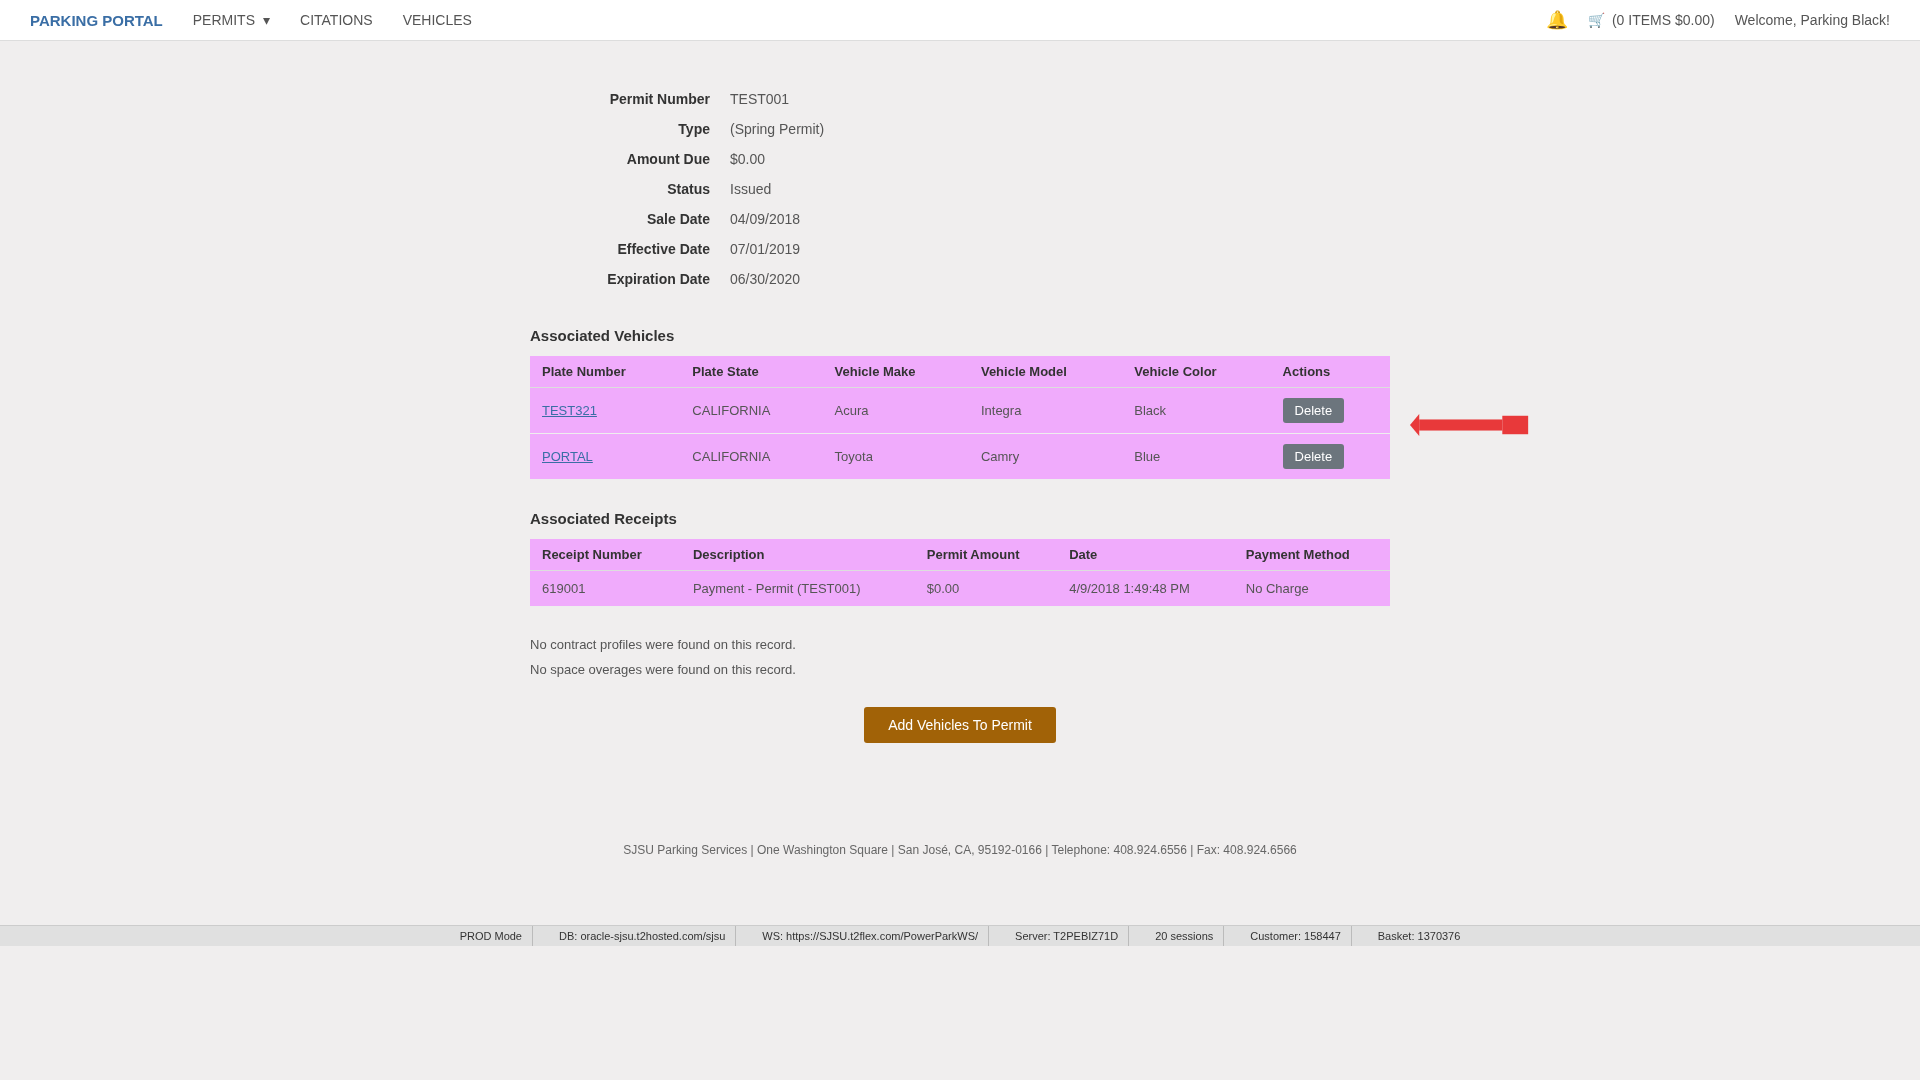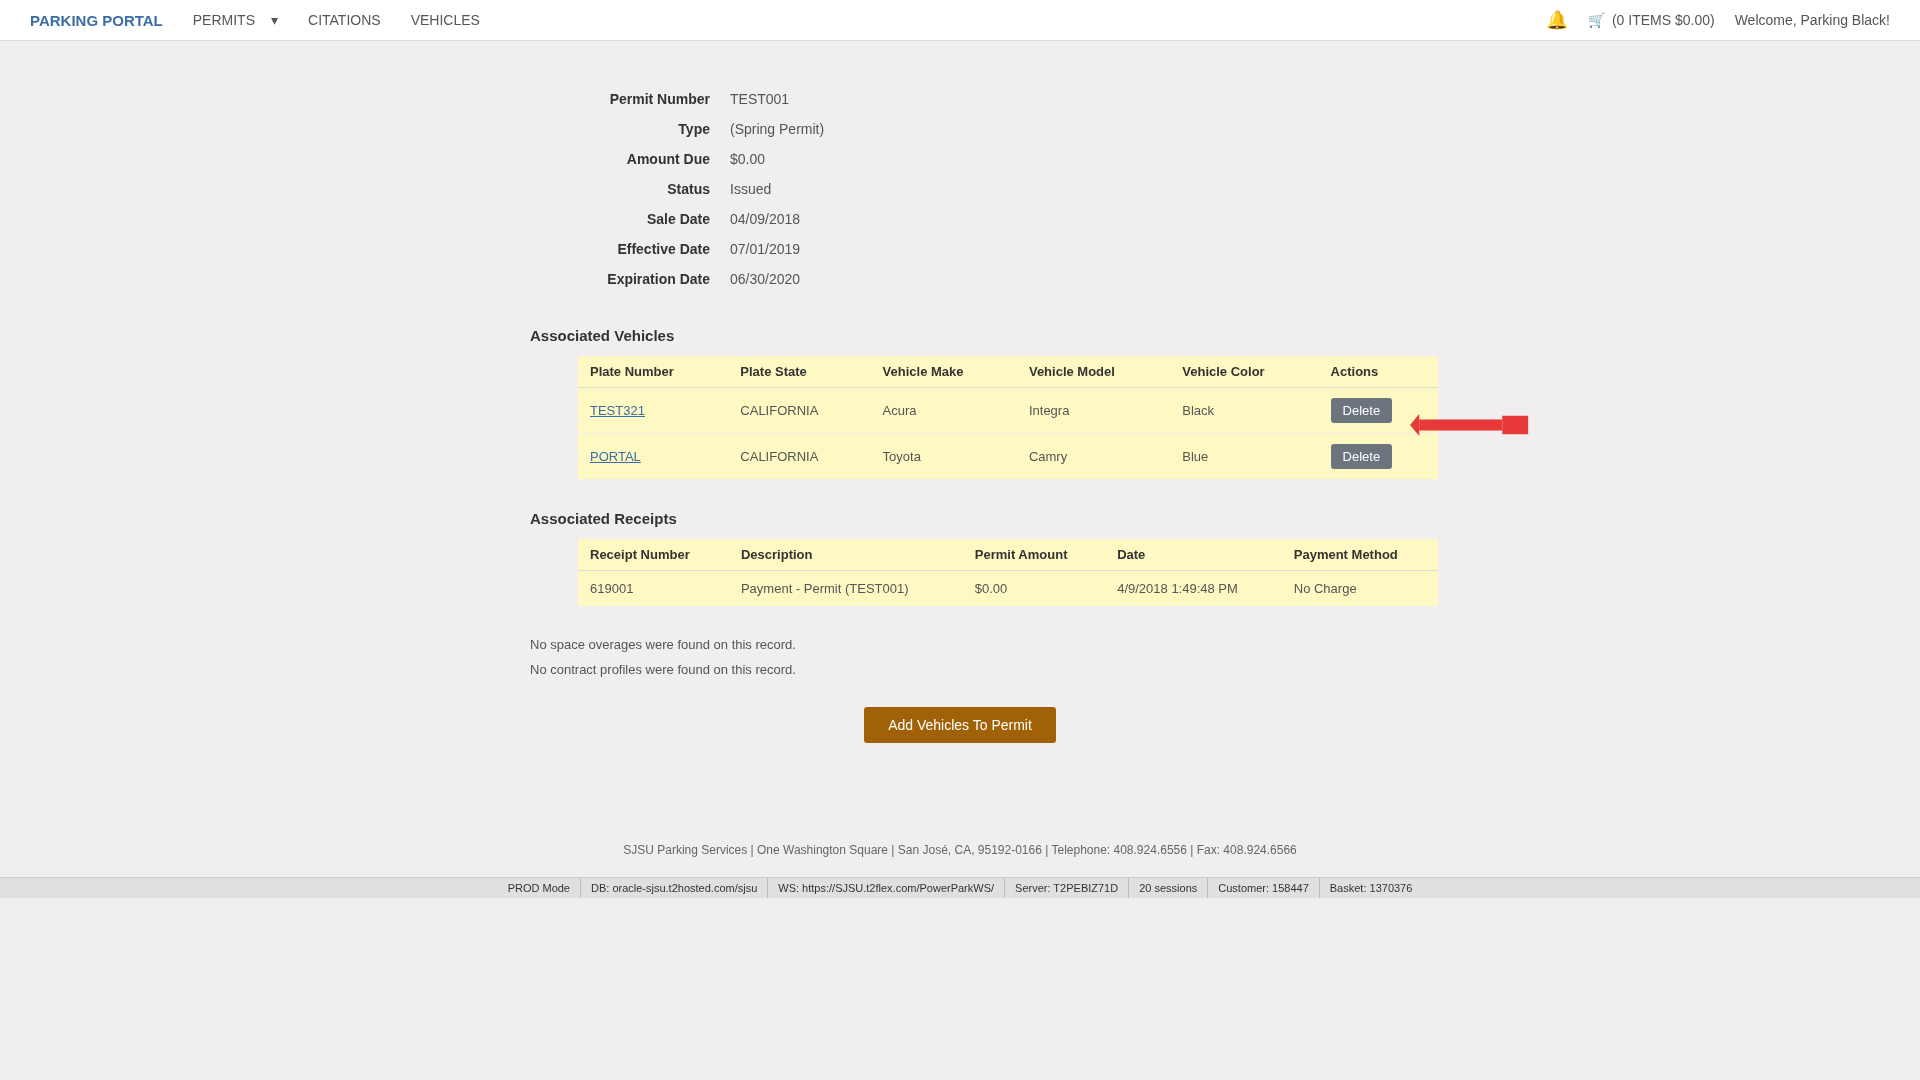--- a/index.html
+++ b/index.html
@@ -28,21 +28,21 @@
       text-decoration: none;
       cursor: pointer;
     }
     .nav-item {
       color: #555;
       font-size: 14px;
       cursor: pointer;
       text-decoration: none;
       display: flex;
       align-items: center;
-      gap: 16px;
+      gap: 8px;
     }
     .header-right {
       display: flex;
       align-items: center;
       gap: 20px;
     }
     .bell-icon { font-size: 18px; color: #555; cursor: pointer; }
     .cart-area { display: flex; align-items: center; gap: 6px; color: #555; cursor: pointer; }
     .welcome-text { color: #555; font-size: 14px; }
 
@@ -82,22 +82,21 @@
       font-size: 15px;
       font-weight: bold;
       color: #333;
       margin-bottom: 12px;
     }
 
     
     .data-table {
       width: 100%;
       border-collapse: collapse;
-      background: #fef9c3;
-      margin-left: 48px;
+      background: #f0abfc;
     }
     .data-table th {
       text-align: left;
       padding: 8px 12px;
       font-weight: bold;
       font-size: 13px;
       color: #333;
       border-bottom: 1px solid #ddd;
     }
     .data-table td {
@@ -163,24 +162,25 @@
       text-align: center;
       padding: 20px;
       font-size: 12px;
       color: #666;
       margin-top: 40px;
     }
     .footer-bar {
       background: #e0e0e0;
       display: flex;
       justify-content: center;
-      gap: 0;
+      gap: 16px;
       font-size: 11px;
       color: #333;
       border-top: 1px solid #ccc;
+      margin-top: 48px;
     }
     .footer-bar-item {
       padding: 4px 10px;
       border-right: 1px solid #bbb;
       white-space: nowrap;
     }
     .footer-bar-item:last-child { border-right: none; }
 
     .vehicles-table-wrapper {
       position: relative;
@@ -311,22 +311,22 @@
       <td>619001</td>
       <td>Payment - Permit (TEST001)</td>
       <td>$0.00</td>
       <td>4/9/2018 1:49:48 PM</td>
       <td>No Charge</td>
     </tr>
         </tbody>
     </table>
   </section>
 
+  <div class="notice-text">No contract profiles were found on this record.</div>
   <div class="notice-text">No space overages were found on this record.</div>
-  <div class="notice-text">No contract profiles were found on this record.</div>
 
   <button class="add-vehicles-btn">Add Vehicles To Permit</button>
 
 </main>
 
 <footer>
   <div class="footer-main">SJSU Parking Services | One Washington Square | San José, CA, 95192-0166 | Telephone: 408.924.6556 | Fax: 408.924.6566</div>
   <div class="footer-bar" id="footer-bar-items">
   <div class="footer-bar-item">PROD Mode</div>
       <div class="footer-bar-item">DB: oracle-sjsu.t2hosted.com/sjsu</div>

